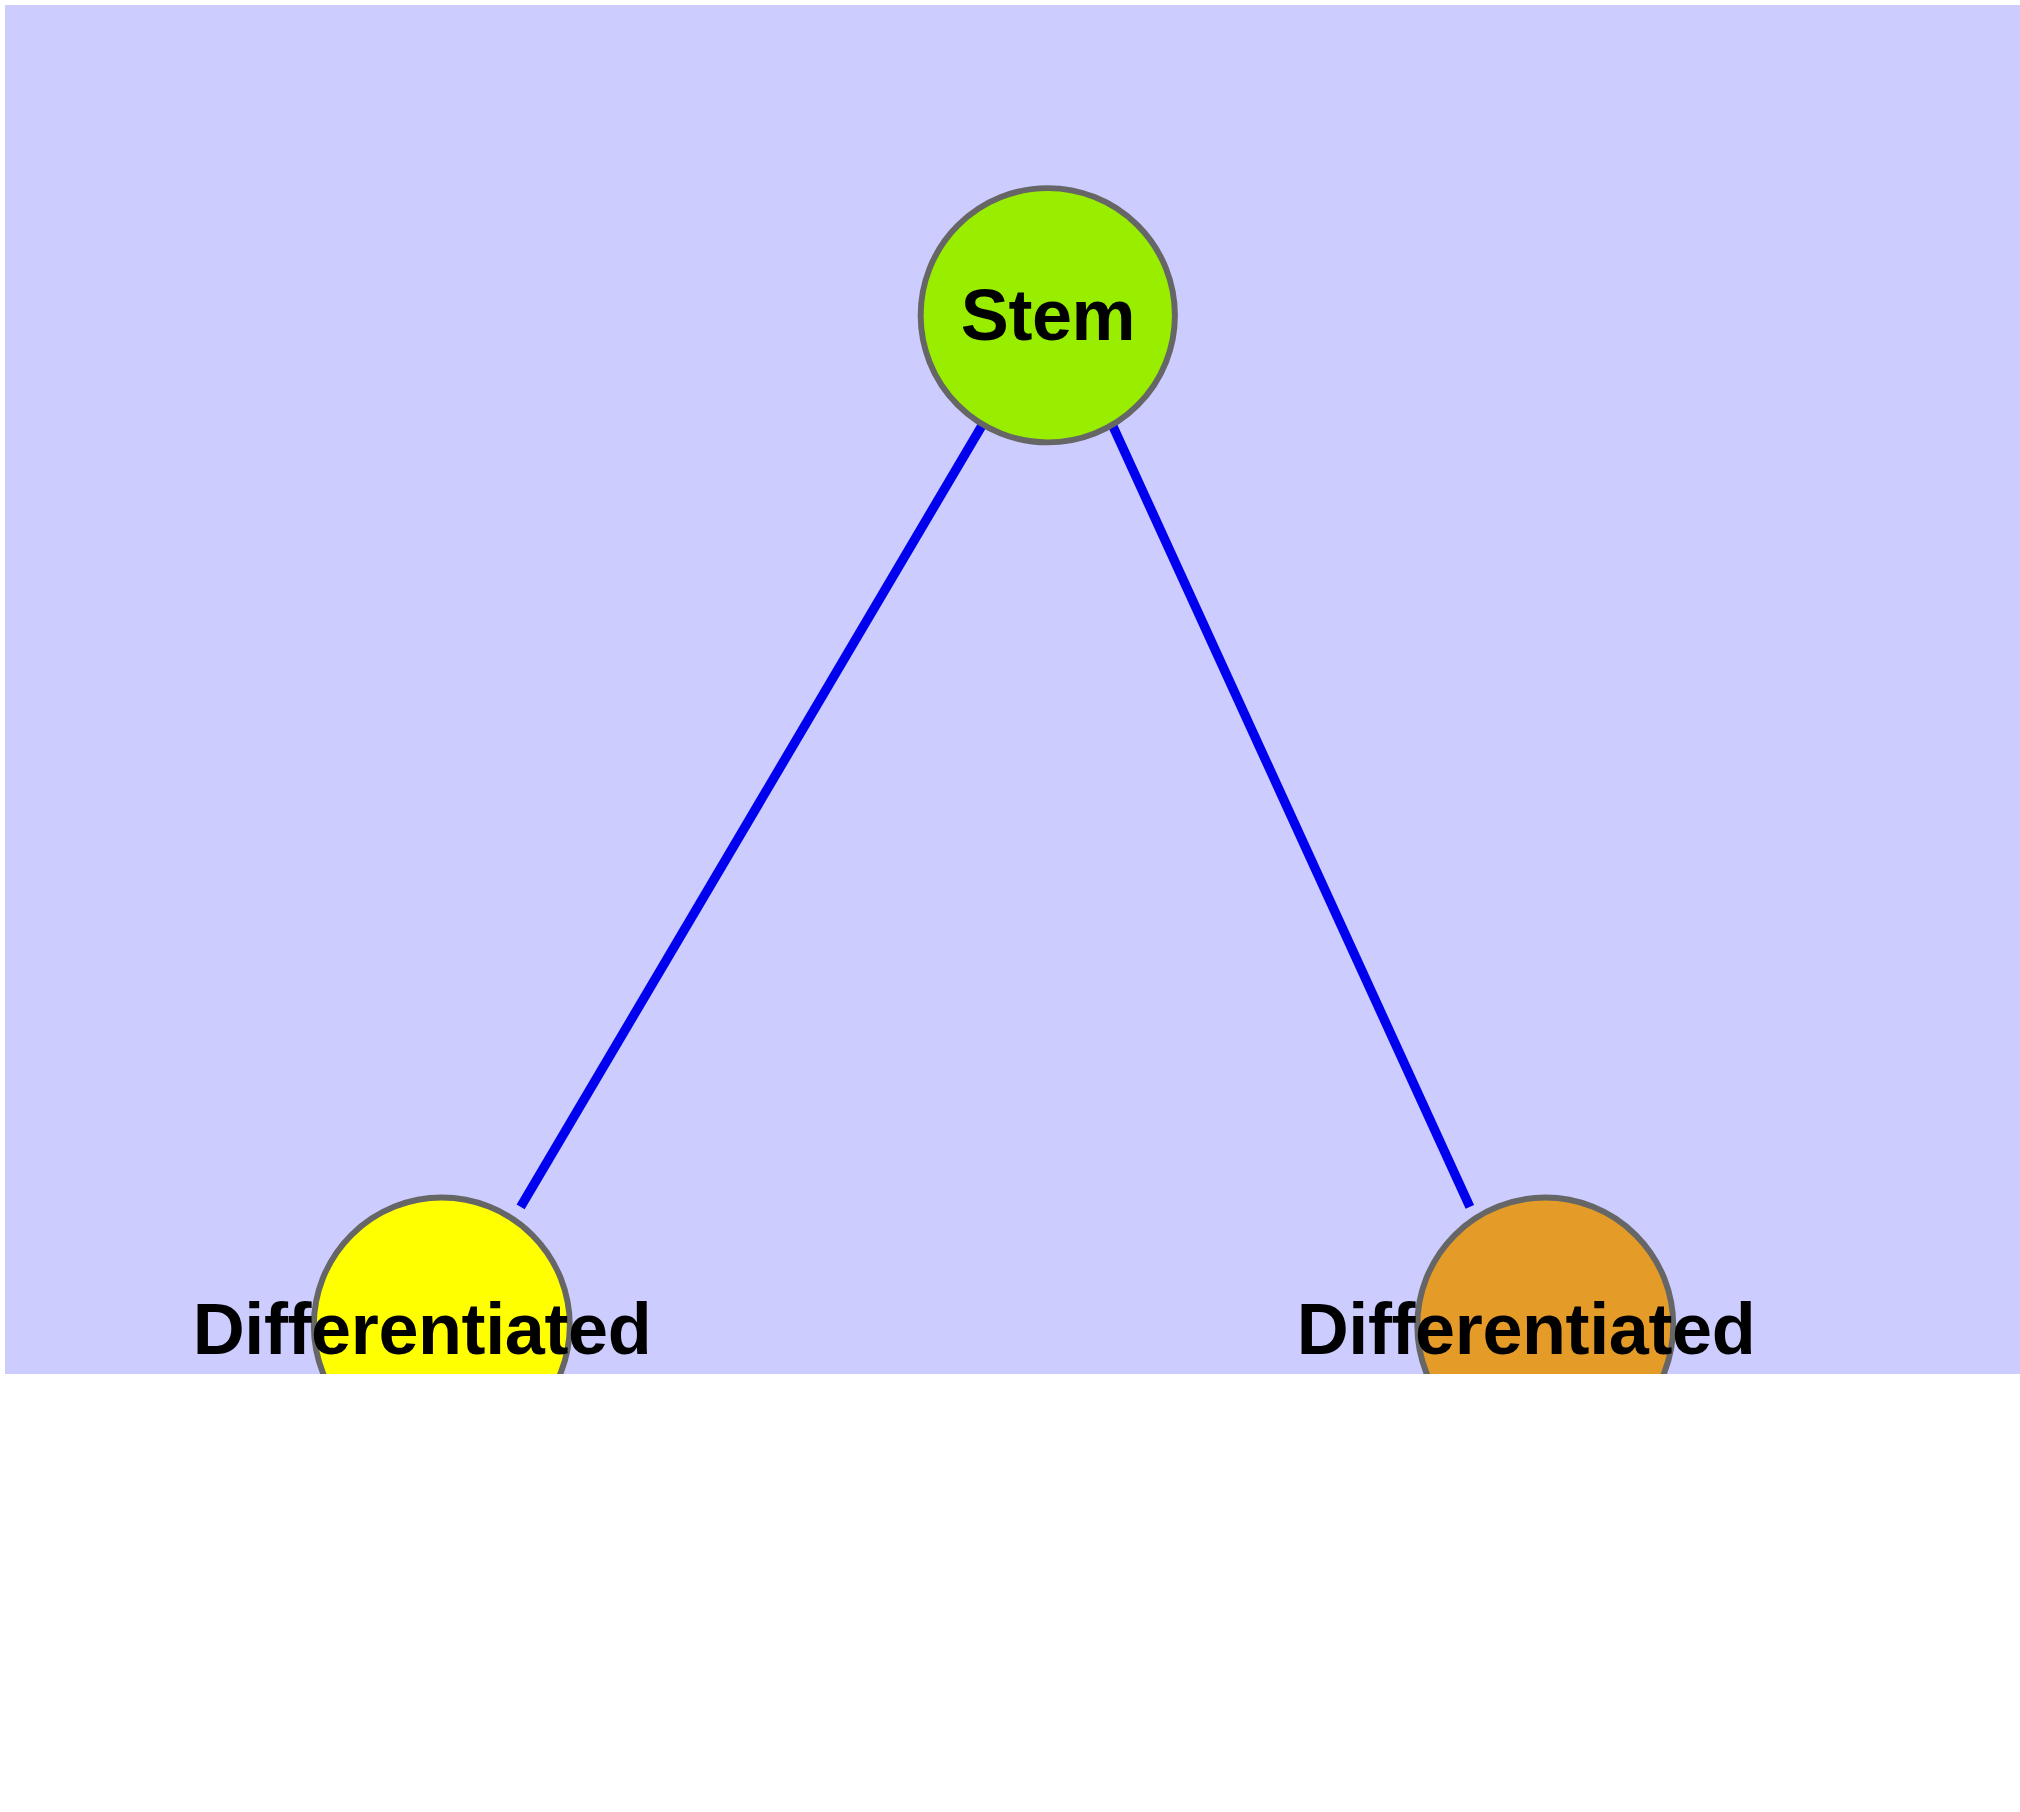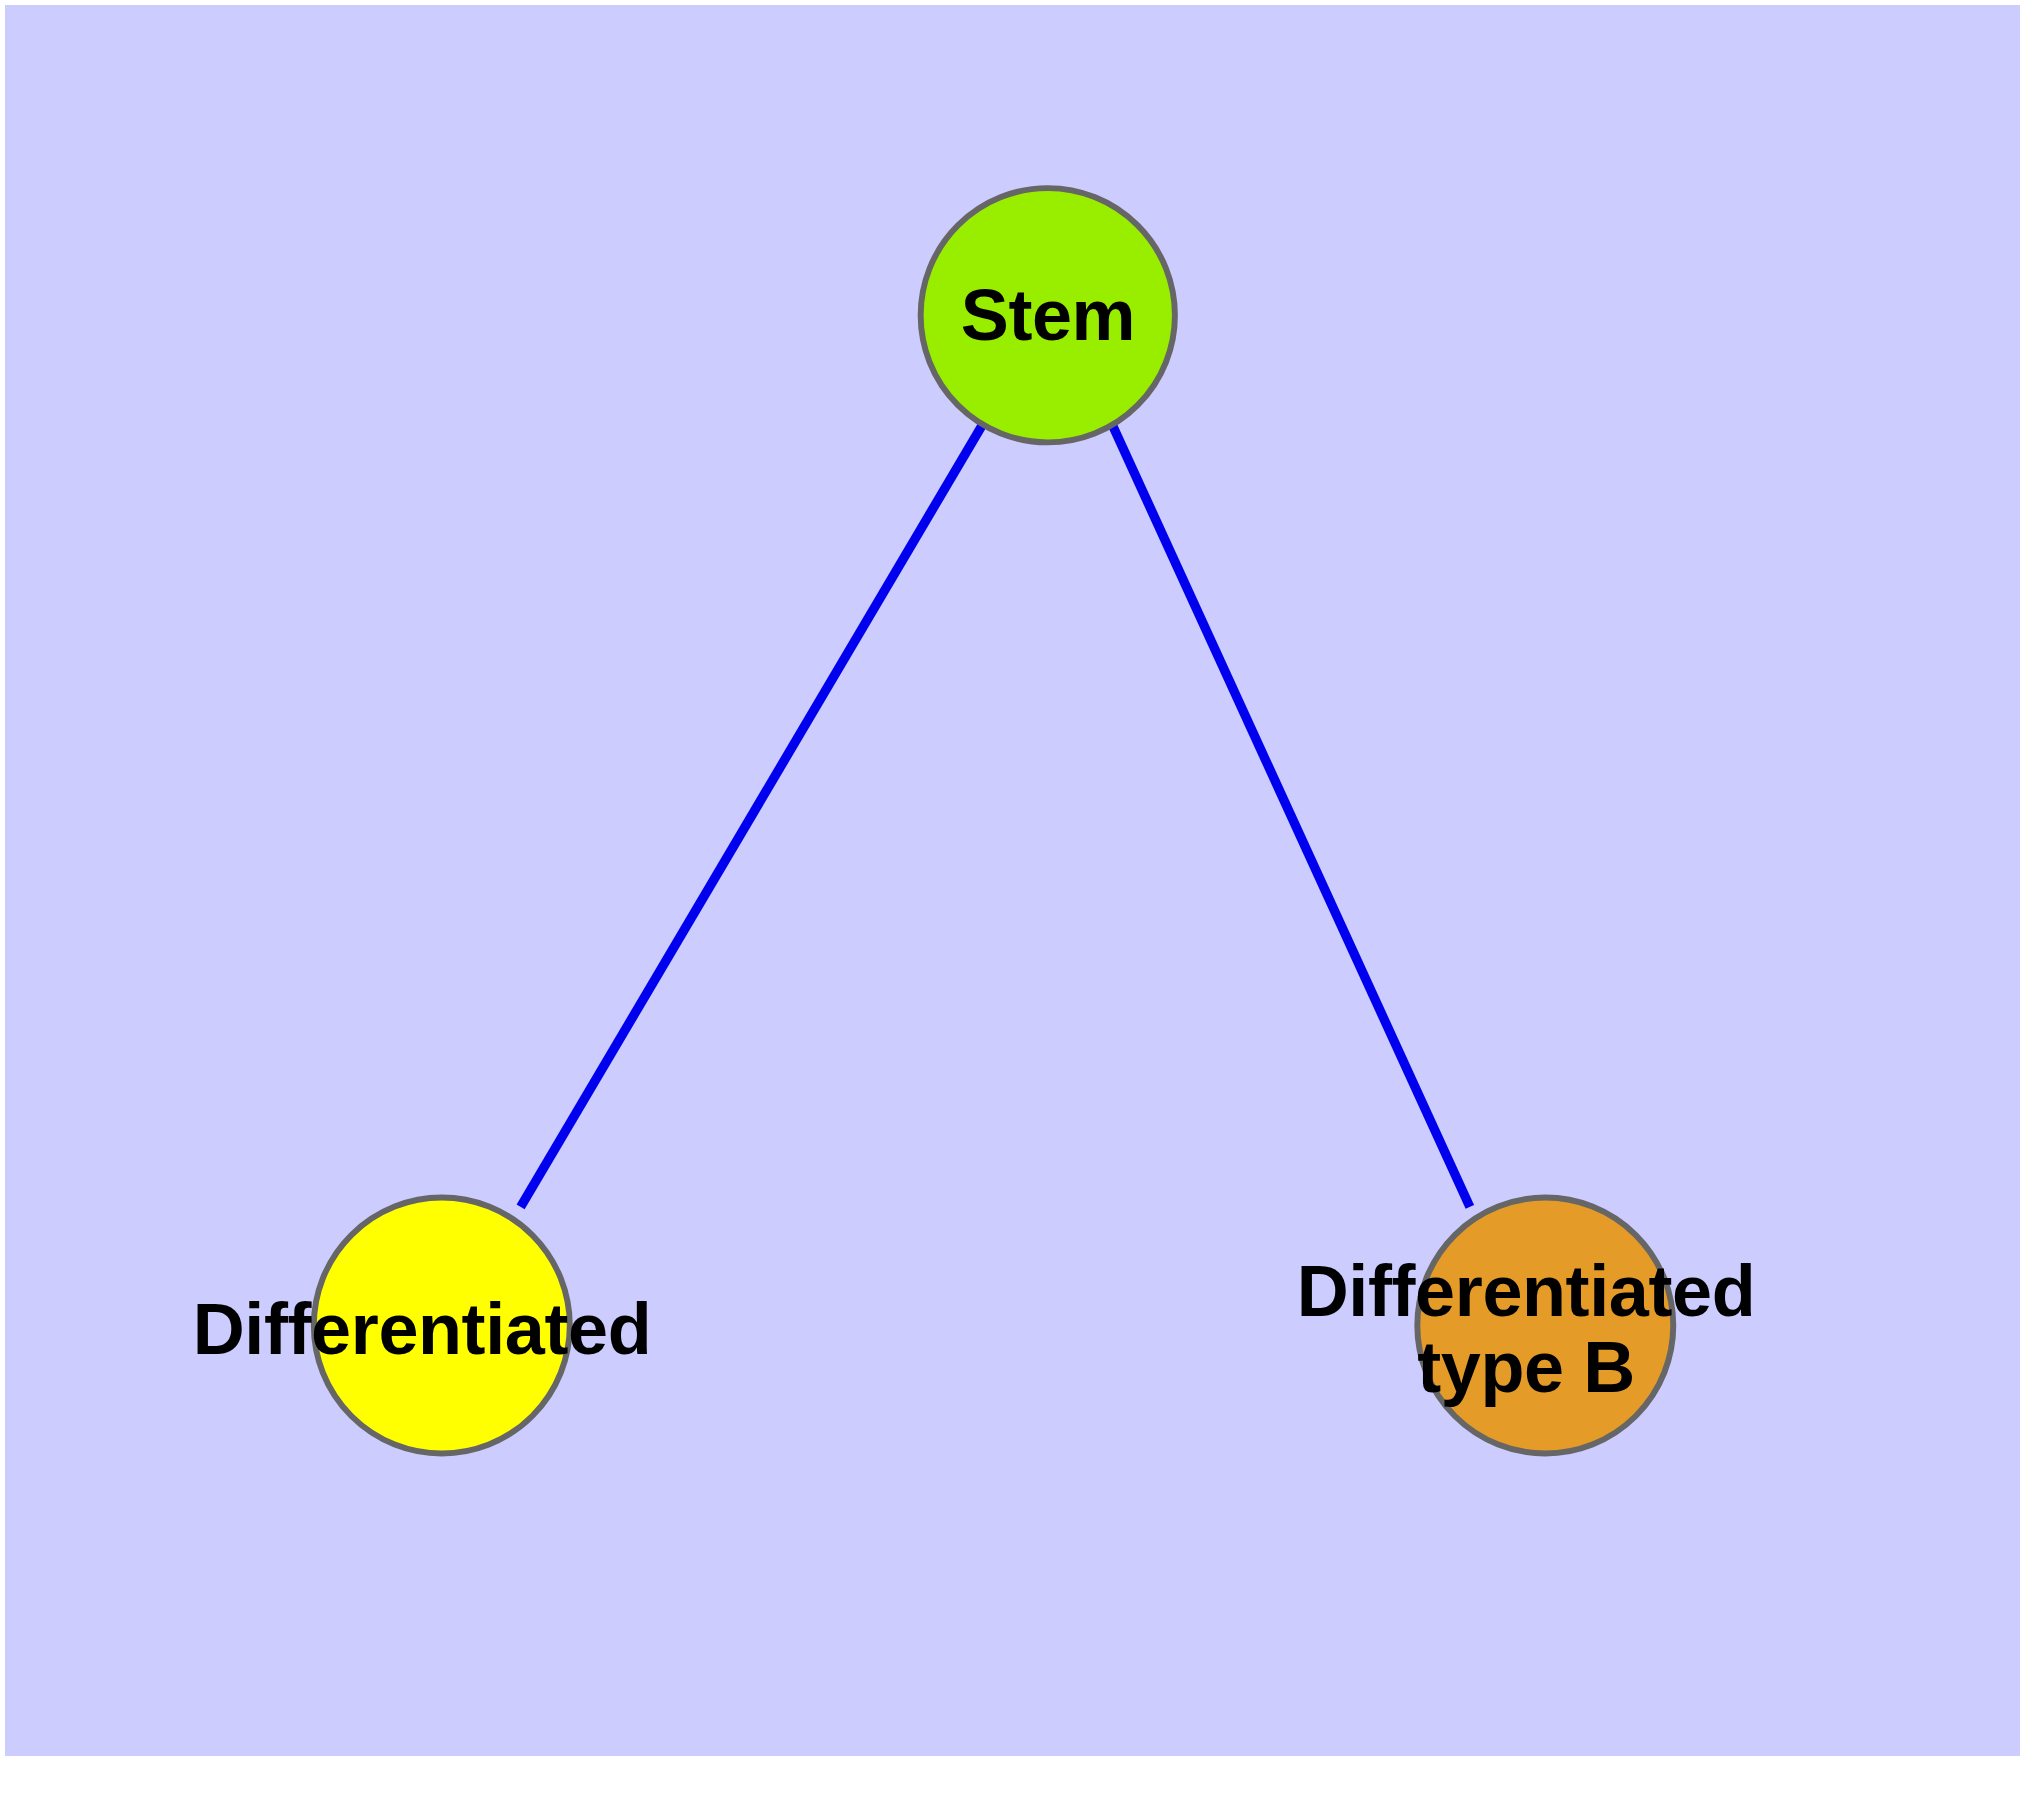--- a/index.html
+++ b/index.html
@@ -4,21 +4,21 @@
 <title>Cell differentiation graph</title>
 <style>
   html, body {
     margin: 0;
     padding: 0;
     background: #ffffff;
   }
   #canvas {
     position: relative;
     width: 2021px;
-    height: 1756px;
+    height: 1374px;
     overflow: hidden;
     background: #ffffff;
     font-family: "Liberation Sans", "DejaVu Sans", sans-serif;
   }
   #plot-background {
     position: absolute;
     left: 5.1px;
     top: 5.1px;
     width: 2015px;
     height: 1807px;
@@ -61,16 +61,16 @@
       </g>
     <g id="nodes-layer">
         <circle cx="1236" cy="372" r="150" fill="#99ee00" stroke="#666666" class="node-circle"></circle>
         <circle cx="521" cy="1564" r="151" fill="#ffff00" stroke="#666666" class="node-circle"></circle>
         <circle cx="1823" cy="1564" r="151" fill="#e49b28" stroke="#666666" class="node-circle"></circle>
       </g>
   </svg>
   <div id="labels-layer">
       <div class="node-label" style="left: 1048px; top: 315px; font-size: 72px; color: rgb(0, 0, 0);"><div>Stem</div></div>
       <div class="node-label" style="left: 422px; top: 1329px; font-size: 72px; color: rgb(0, 0, 0);"><div>Differentiated</div></div>
-      <div class="node-label" style="left: 1526px; top: 1329px; font-size: 72px; color: rgb(0, 0, 0);"><div>Differentiated</div><div>type B</div></div>
+      <div class="node-label" style="left: 1526px; top: 1329px; font-size: 72px; color: rgb(0, 0, 0);"><div>Differentiated</div></div>
     </div>
 </div>
 
 
 </body></html>

